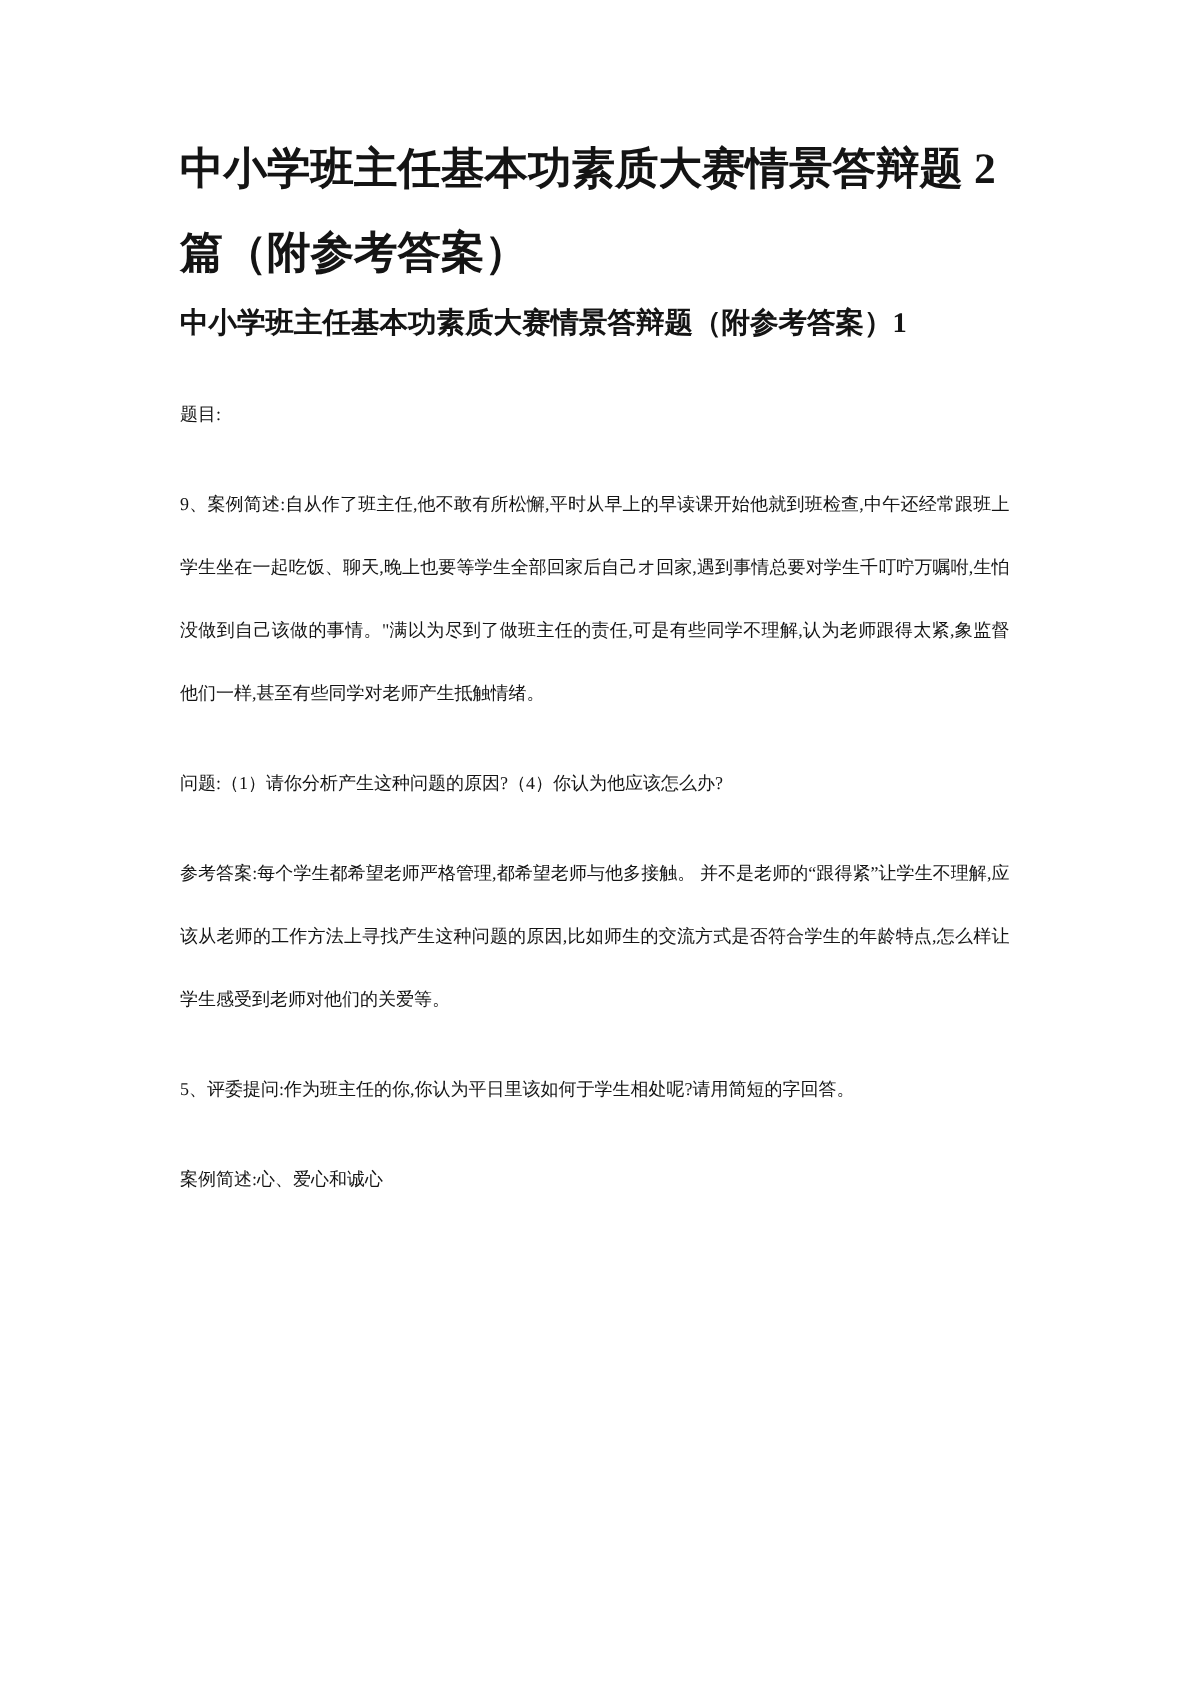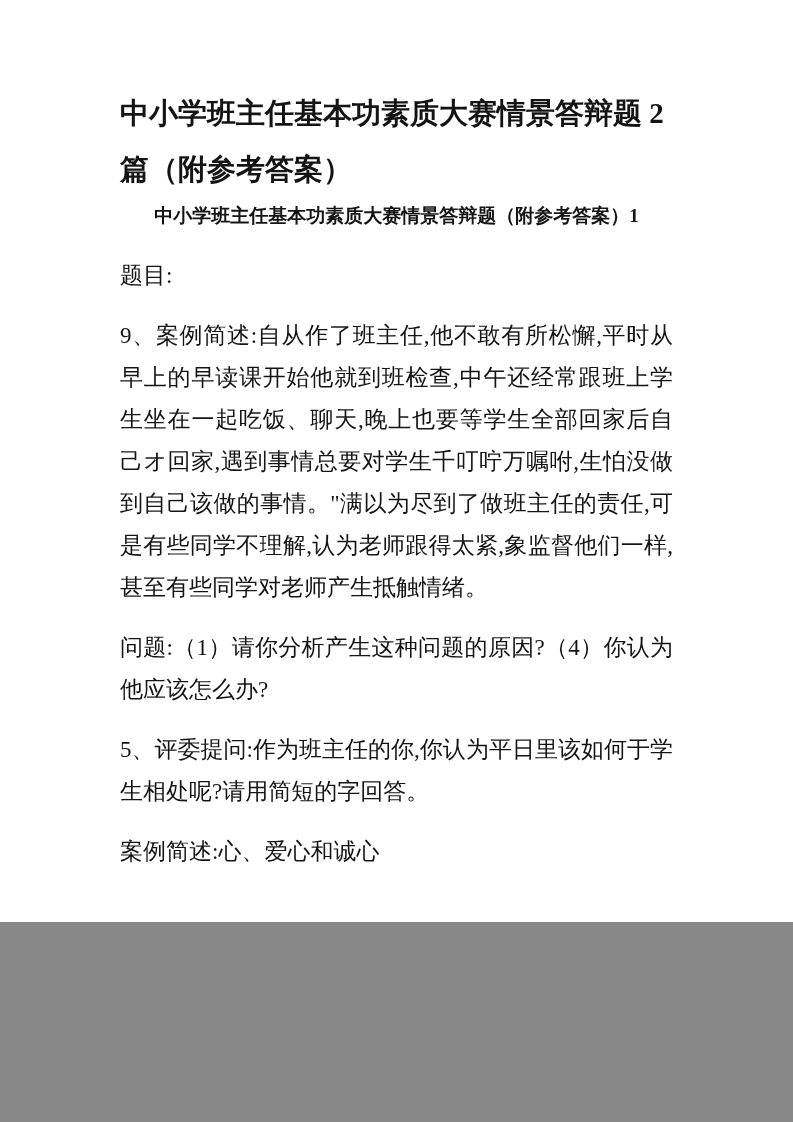--- a/index.html
+++ b/index.html
@@ -7,21 +7,21 @@
     --text-color: #141414;
   }
   html, body {
     margin: 0;
     padding: 0;
     background: #888888;
   }
   .page {
     position: relative;
     width: 793px;
-    height: 922px;
+    height: 1122px;
     background: var(--page-bg);
     overflow: hidden;
     font-family: "Liberation Serif", "DejaVu Serif", serif;
     color: var(--text-color);
   }
   .content {
     position: absolute;
     left: 120px;
     top: 85px;
     width: 553px;
@@ -32,37 +32,37 @@
     font-weight: bold;
     line-height: 56px;
     text-align: left;
     word-break: break-all;
   }
   .subtitle {
     margin: 4px 0 24px 0;
     font-size: 19px;
     font-weight: bold;
     line-height: 30px;
-    text-align: center;
   }
   .para {
     margin: 0 0 18px 0;
-    font-size: 23px;
+    font-size: 12px;
     line-height: 42px;
     text-align: justify;
     text-justify: inter-ideograph;
     word-break: break-all;
   }
 </style>
 </head>
 <body>
 
 <div class="page">
   <div class="content">
     <h1 class="title">中小学班主任基本功素质大赛情景答辩题 2 篇（附参考答案）</h1>
     <h2 class="subtitle">中小学班主任基本功素质大赛情景答辩题（附参考答案）1</h2>
     <p class="para">题目:</p>
     <p class="para">9、案例简述:自从作了班主任,他不敢有所松懈,平时从早上的早读课开始他就到班检查,中午还经常跟班上学生坐在一起吃饭、聊天,晚上也要等学生全部回家后自己オ回家,遇到事情总要对学生千叮咛万嘱咐,生怕没做到自己该做的事情。"满以为尽到了做班主任的责任,可是有些同学不理解,认为老师跟得太紧,象监督他们一样,甚至有些同学对老师产生抵触情绪。</p>
     <p class="para">问题:（1）请你分析产生这种问题的原因?（4）你认为他应该怎么办?</p>
+    <p class="para">参考答案:每个学生都希望老师严格管理,都希望老师与他多接触。 并不是老师的“跟得紧”让学生不理解,应该从老师的工作方法上寻找产生这种问题的原因,比如师生的交流方式是否符合学生的年龄特点,怎么样让学生感受到老师对他们的关爱等。</p>
     <p class="para">5、评委提问:作为班主任的你,你认为平日里该如何于学生相处呢?请用简短的字回答。</p>
     <p class="para">案例简述:心、爱心和诚心</p>
   </div>
 </div>
 
 </body></html>

